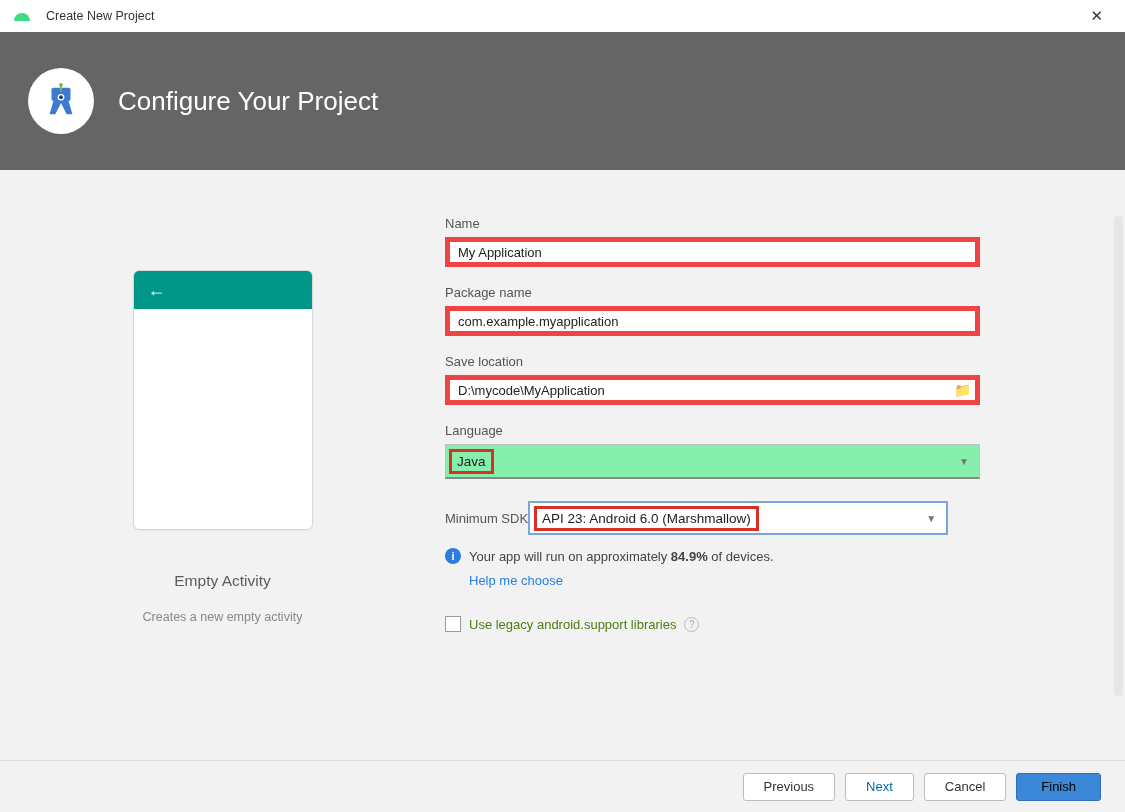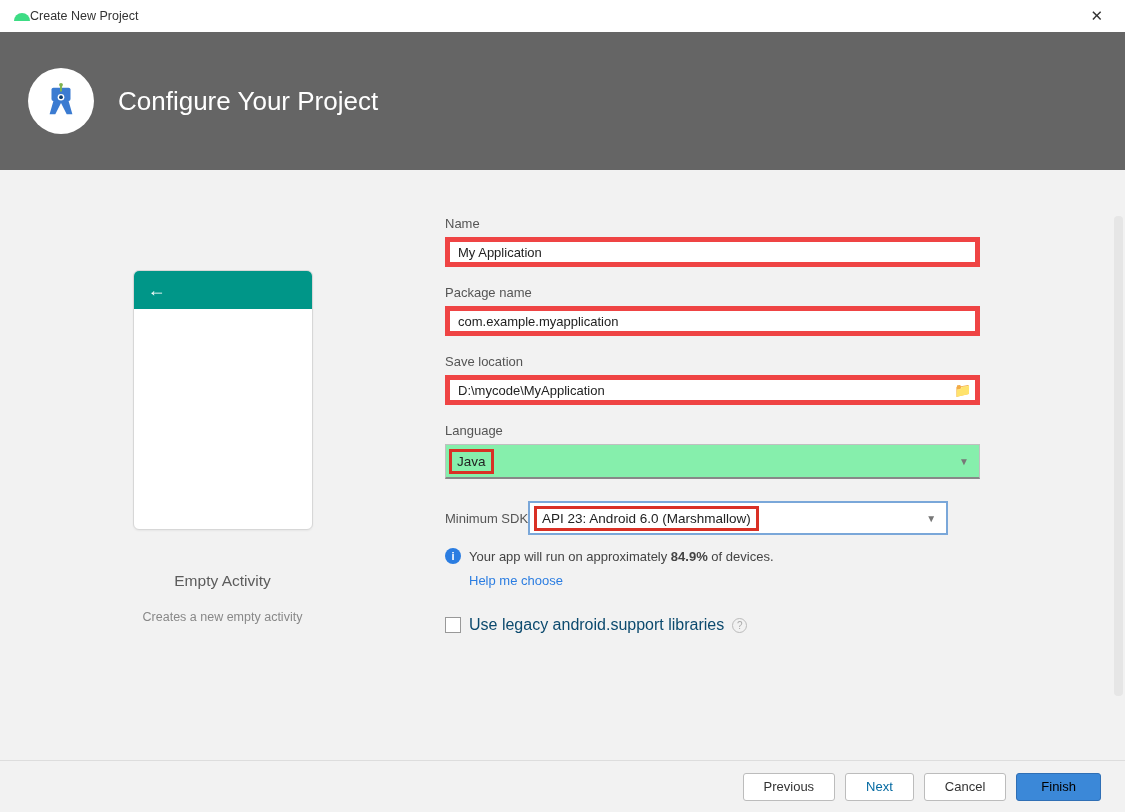--- a/index.html
+++ b/index.html
@@ -13,21 +13,21 @@
   overflow: hidden;
 }
 .titlebar {
   height: 32px;
   display: flex;
   align-items: center;
   padding: 0 14px;
   background: #fff;
   justify-content: space-between;
 }
-.titlebar-left { display: flex; align-items: center; gap: 0; }
+.titlebar-left { display: flex; align-items: center; gap: 16px; }
 .android-icon {
   width: 16px; height: 10px;
   position: relative;
 }
 .android-icon::before {
   content: '';
   position: absolute;
   width: 16px; height: 8px;
   background: #3ddc84;
   border-radius: 8px 8px 0 0;
@@ -210,21 +210,21 @@
   align-items: center;
   gap: 8px;
   margin-top: 26px;
 }
 .checkbox {
   width: 16px; height: 16px;
   border: 1px solid #999;
   background: #fff;
   cursor: pointer;
 }
-.check-label { font-size: 16px; color: #0c4a6e; }
+.check-label { font-size: 13px; color: #4d7c0f; }
 .help-q {
   width: 15px; height: 15px;
   border: 1px solid #bbb;
   border-radius: 50%;
   color: #aaa;
   font-size: 10px;
   display: flex;
   align-items: center;
   justify-content: center;
   cursor: pointer;

